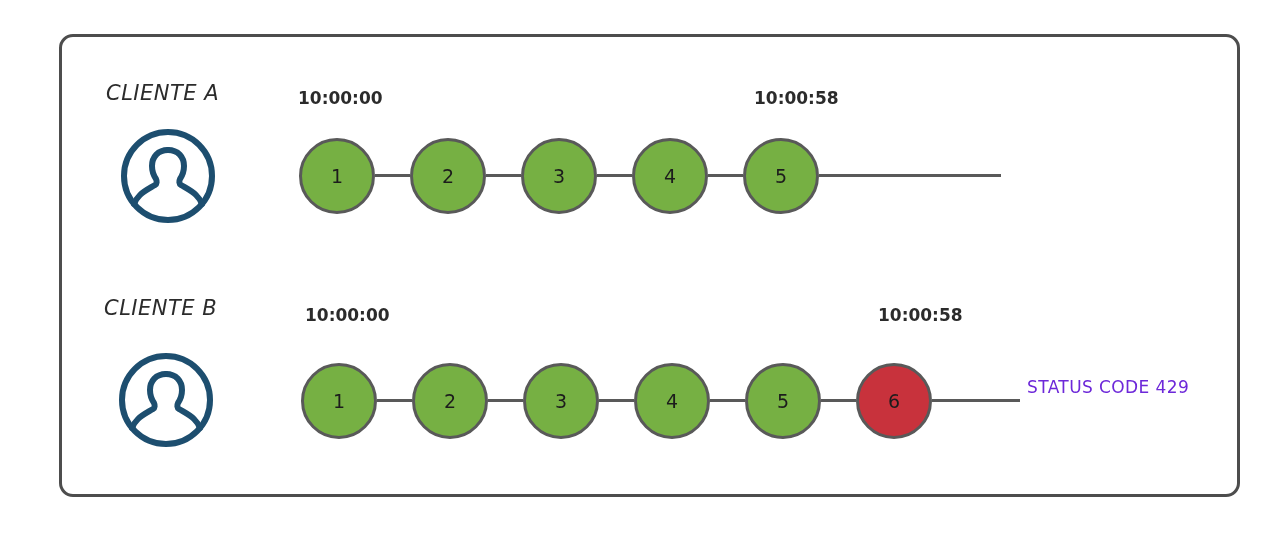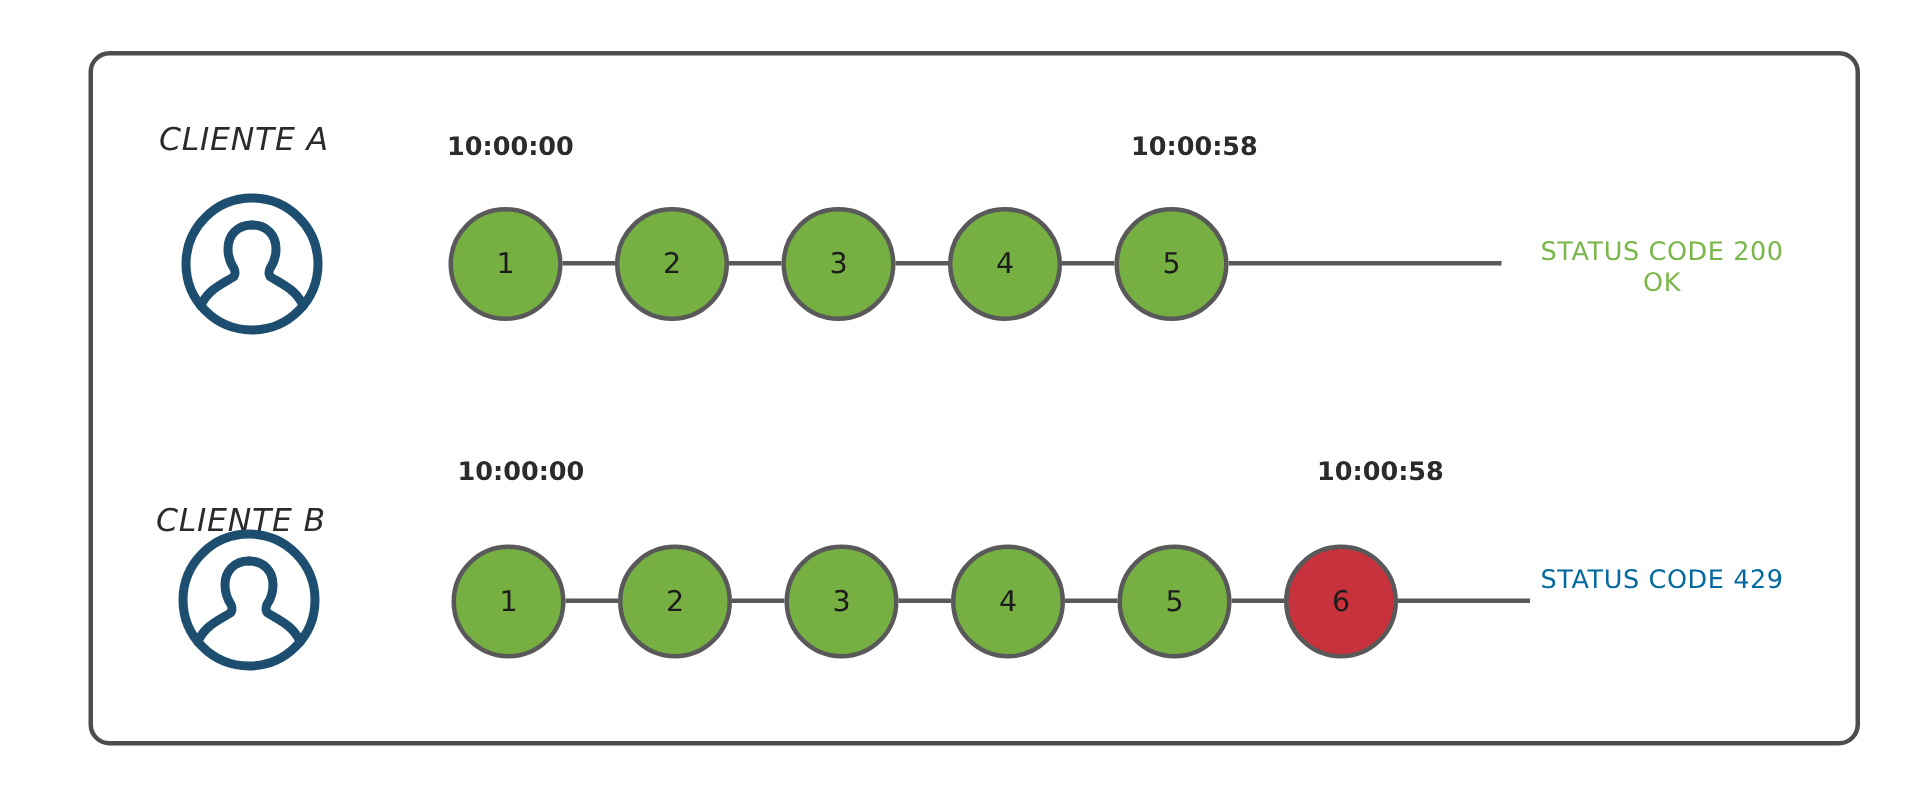--- a/index.html
+++ b/index.html
@@ -42,21 +42,21 @@
     position: absolute;
     font-family: "DejaVu Sans", sans-serif;
     font-size: 21px;
     font-weight: 400;
     font-style: italic;
     letter-spacing: 0.5px;
     color: #2b2b2b;
     white-space: nowrap;
   }
   #client-a-label { left: 106px; top: 81px; }
-  #client-b-label { left: 104px; top: 296px; margin-top: 39px; }
+  #client-b-label { left: 104px; top: 296px; }
 
   
   .avatar {
     position: absolute;
     width: 96px;
     height: 96px;
   }
   #avatar-a { left: 120px; top: 128px; }
   #avatar-b { left: 118px; top: 352px; }
 
@@ -118,21 +118,21 @@
   .status {
     position: absolute;
     font-family: "DejaVu Sans", sans-serif;
     text-align: center;
     line-height: 1.22;
     white-space: nowrap;
   }
   .status .line1 { font-size: 17px; letter-spacing: 0.4px; }
   .status .line2 { font-size: 15px; }
   #status-a { left: 1027px; top: 158px; color: #7ab648; }
-  #status-b { left: 1027px; top: 377px; color: #0369a1; }
+  #status-b { left: 1027px; top: 377px; color: #6d28d9; }
   #status-a .line2 { font-size: 17px; letter-spacing: 0.4px; }
 </style>
 </head>
 <body>
 
 <div id="canvas">
 
   <div class="frame"></div>
 
   <div class="client-label" id="client-a-label">CLIENTE A</div>
@@ -154,24 +154,20 @@
       <div class="node ok" style="left: 111px;">2</div>
       <div class="connector" style="left: 187px; width: 35px;"></div>
       <div class="node ok" style="left: 222px;">3</div>
       <div class="connector" style="left: 298px; width: 35px;"></div>
       <div class="node ok" style="left: 333px;">4</div>
       <div class="connector" style="left: 409px; width: 35px;"></div>
       <div class="node ok" style="left: 444px;">5</div>
       <div class="tail" style="left: 520px; width: 182px;"></div>
     </div>
 
-  <div class="status" id="status-a">
-    <div class="line1">STATUS CODE 200</div>
-    <div class="line2">OK</div>
-  </div>
 
   <div class="client-label" id="client-b-label">CLIENTE B</div>
 
   <svg class="avatar" id="avatar-b" viewBox="0 0 96 96">
     <circle cx="48" cy="48" r="44" fill="none" stroke="#1d4e6f" stroke-width="6"></circle>
     <path d="M48 22 C38 22 32 29 32 38 C32 44 34 48 36 51 C37 53 37 56 35 57
              C30 60 24 63 20 67 C17 70 15 73 14 76" fill="none" stroke="#1d4e6f" stroke-width="6" stroke-linecap="round" stroke-linejoin="round"></path>
     <path d="M48 22 C58 22 64 29 64 38 C64 44 62 48 60 51 C59 53 59 56 61 57
              C66 60 72 63 76 67 C79 70 81 73 82 76" fill="none" stroke="#1d4e6f" stroke-width="6" stroke-linecap="round" stroke-linejoin="round"></path>
   </svg>

